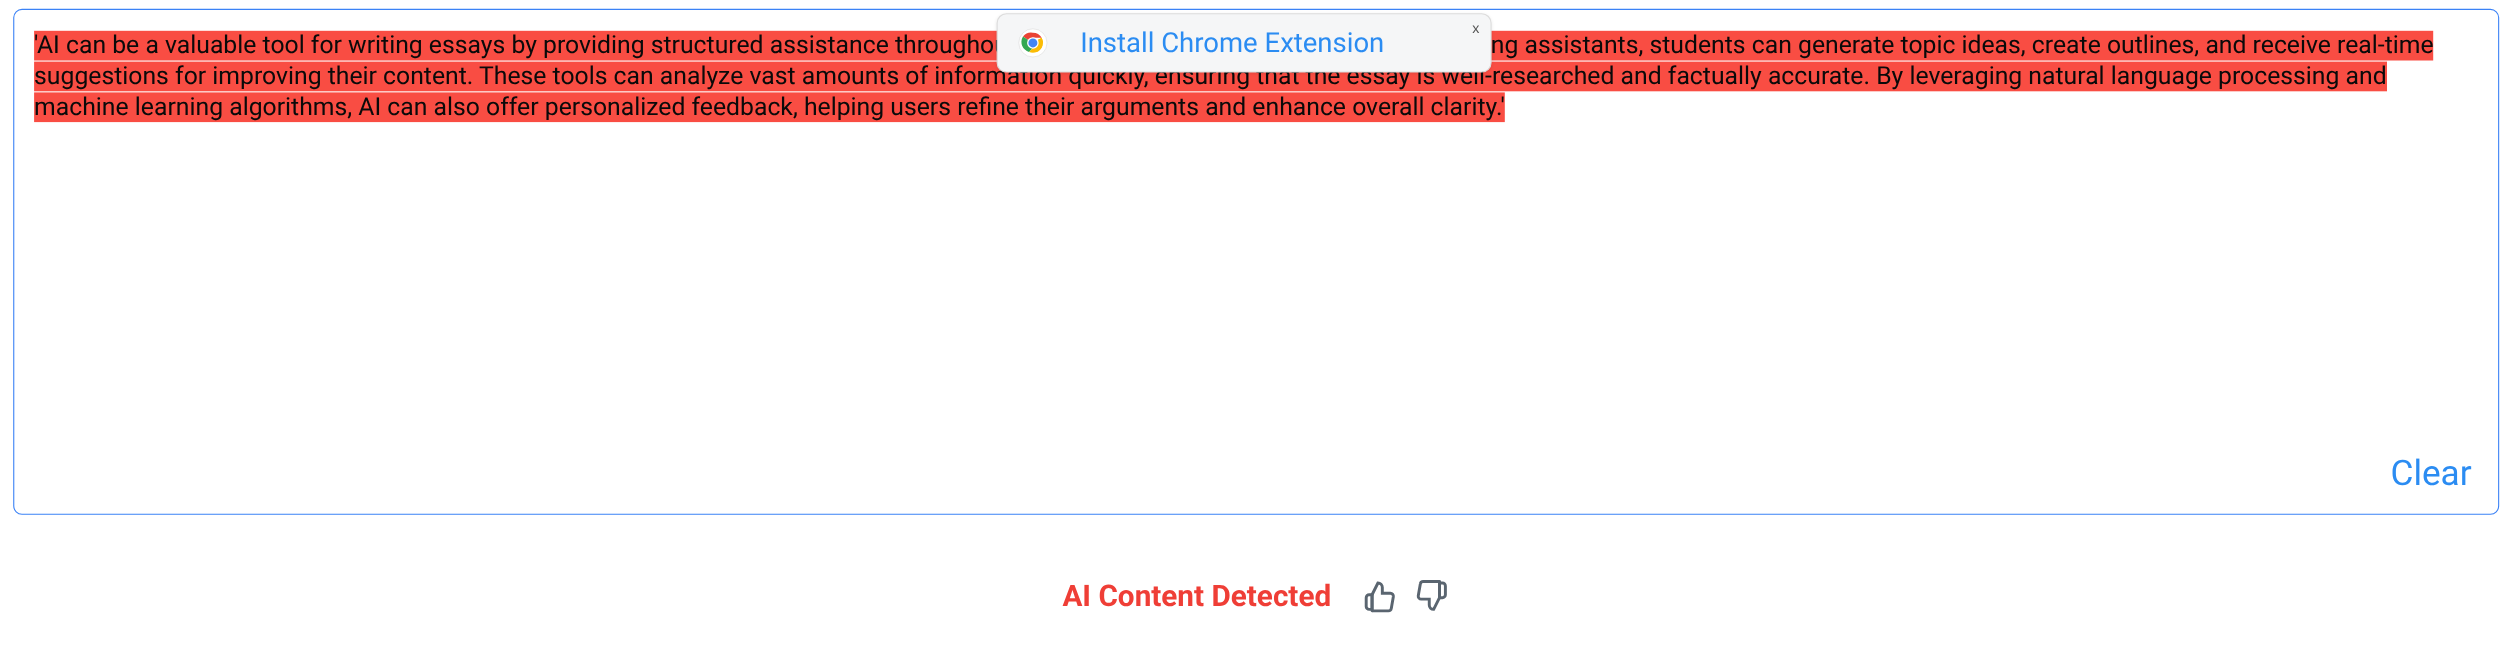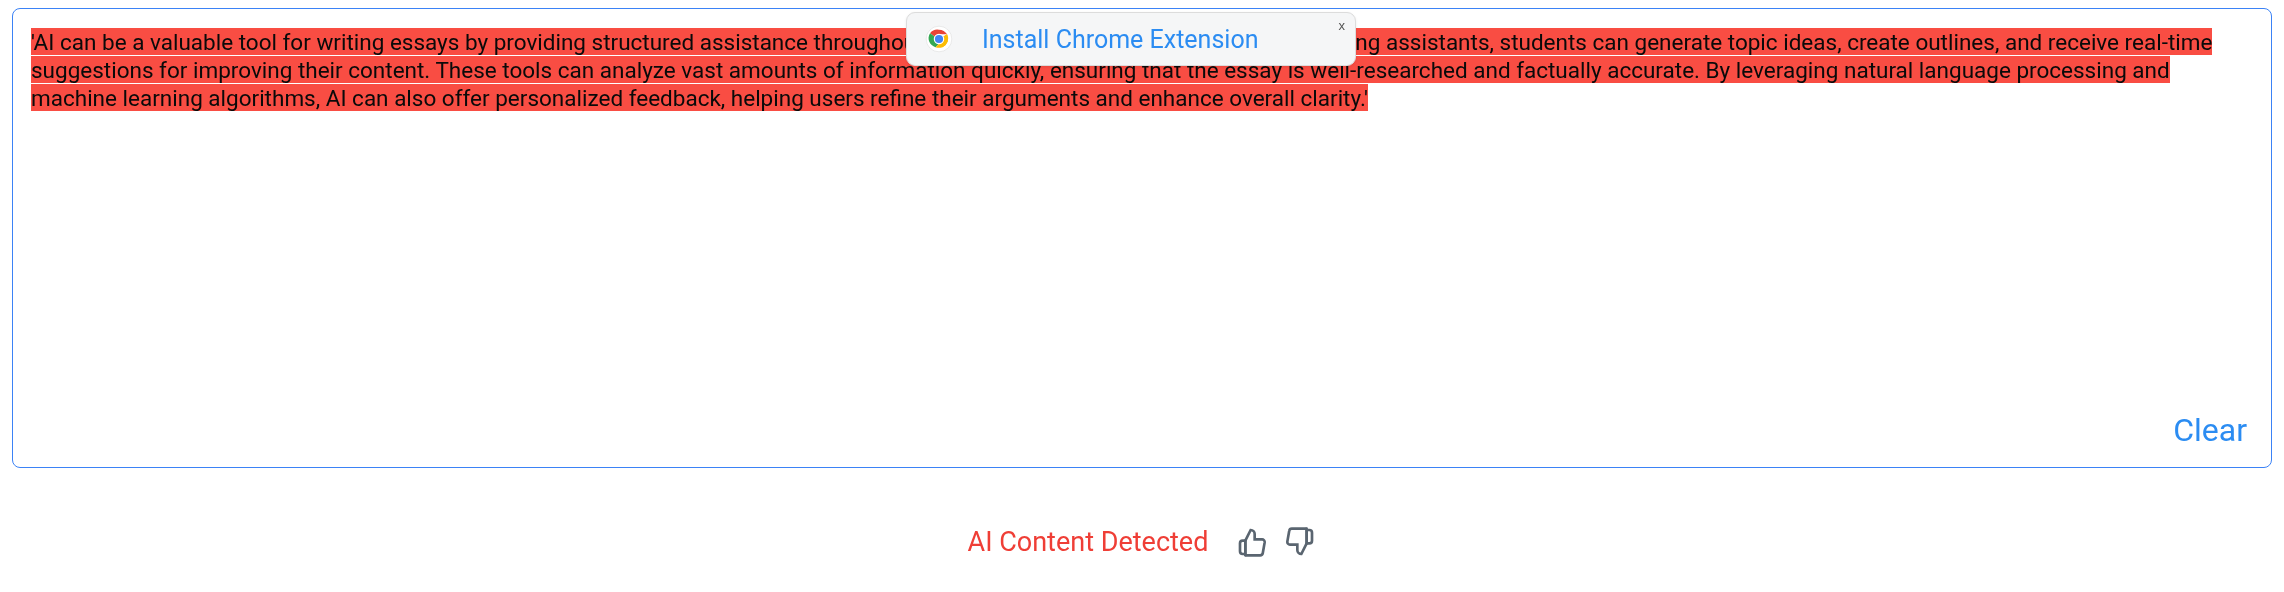--- a/index.html
+++ b/index.html
@@ -96,21 +96,21 @@
       right: 0;
       display: flex;
       align-items: center;
       justify-content: center;
       gap: 28px;
     }
     
     .result-text {
       color: #ef3e36;
       font-size: 27px;
-      font-weight: 400;
+      font-weight: 700;
     }
     
     .thumbs-group {
       display: flex;
       align-items: center;
       gap: 16px;
     }
     
     .thumb-icon {
       width: 32px;

